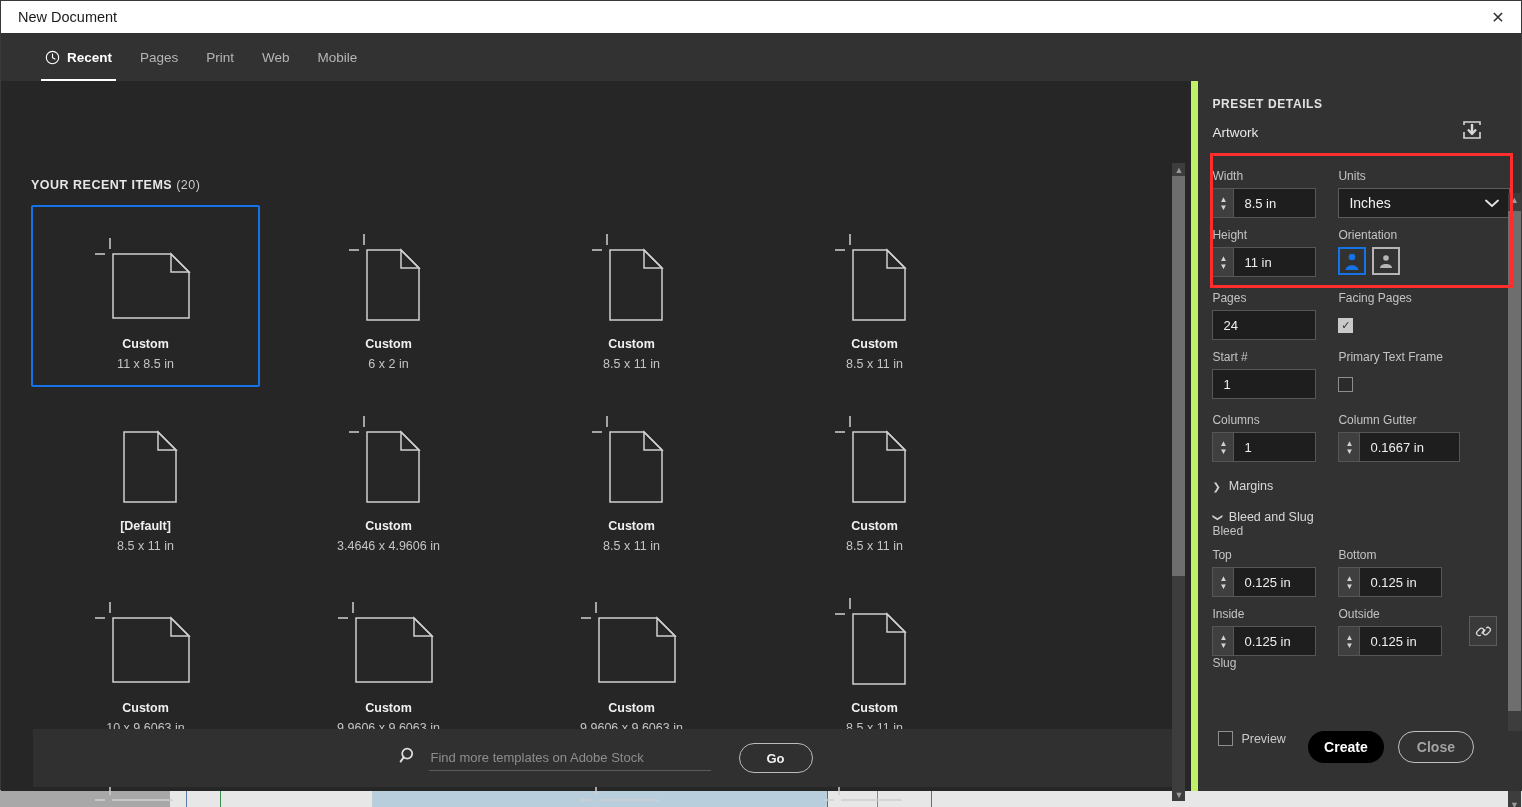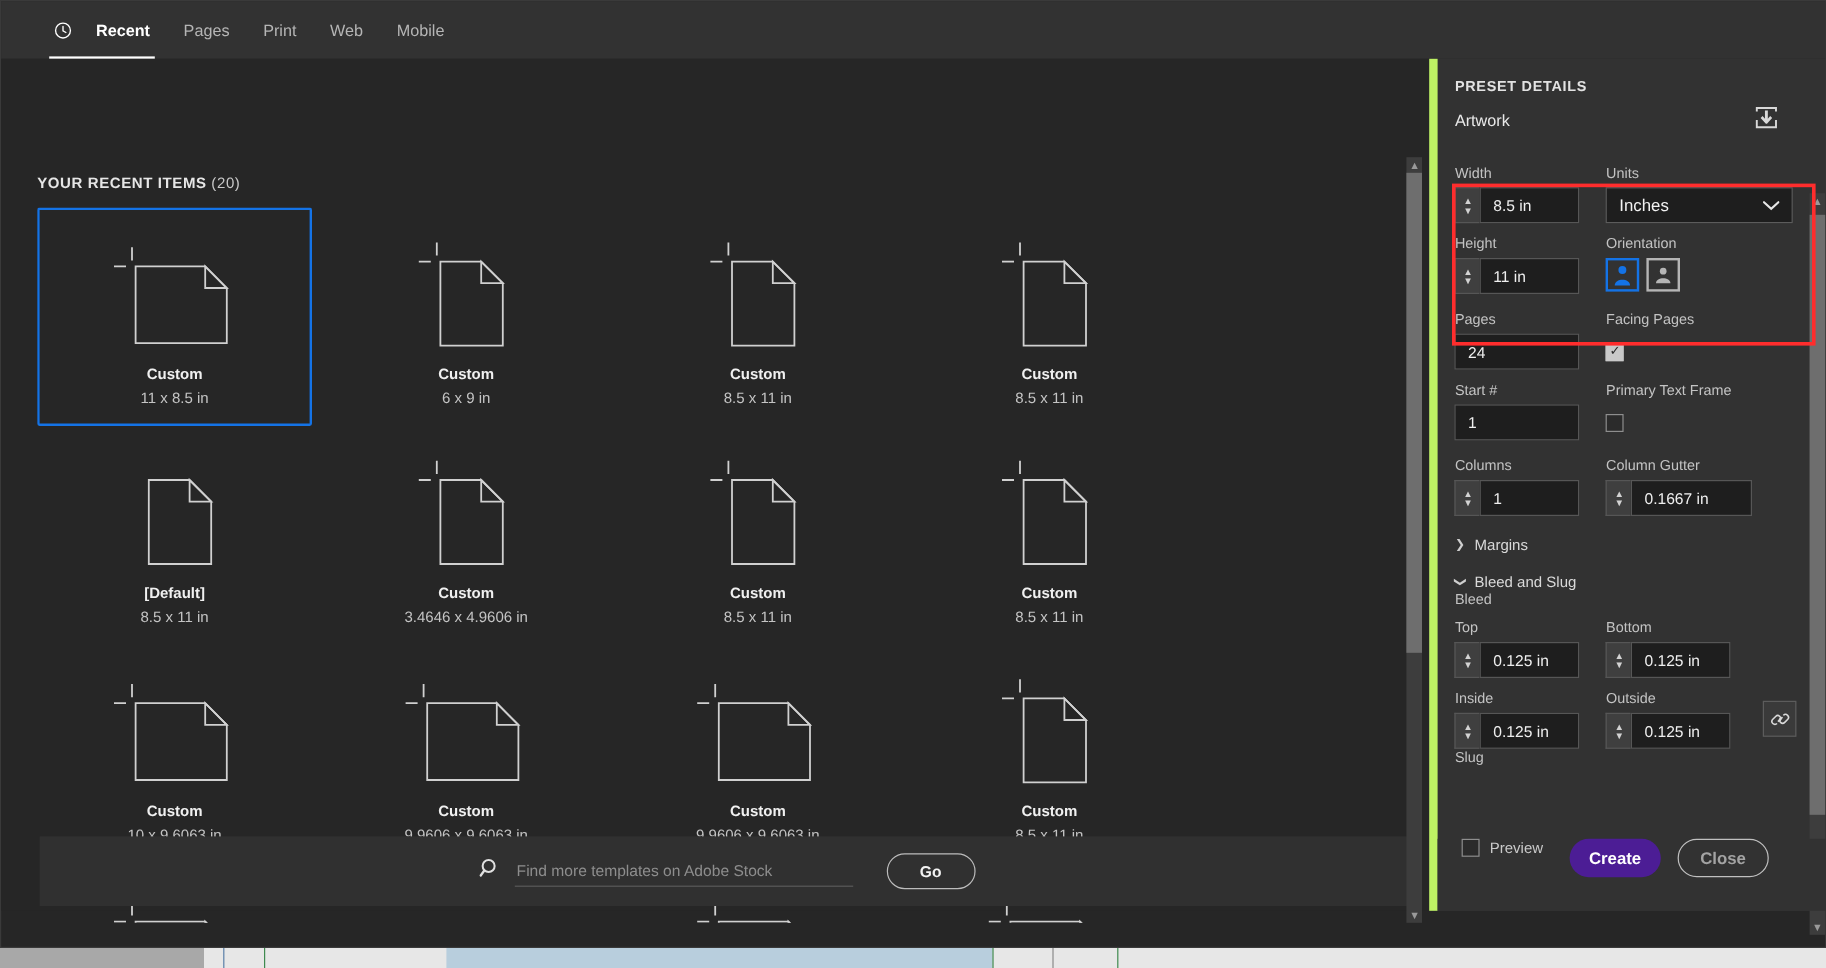--- a/index.html
+++ b/index.html
@@ -32,21 +32,21 @@
     width: 46px; height: 32px; display: flex; align-items: center; justify-content: center;
     font-size: 16px; color: #333; cursor: default;
   }
 
   
   #tabs {
     height: 48px; background: #323232; display: flex; align-items: stretch;
     padding-left: 30px;
   }
   .tab {
-    display: flex; align-items: center; gap: 20px;
+    display: flex; align-items: center; gap: 7px;
     padding: 0 14px; color: #b5b5b5; font-size: 13.5px;
     position: relative; cursor: default;
   }
   .tab.active { color: #fff; font-weight: bold; }
   .tab.active::after {
     content: ""; position: absolute; left: 10px; right: 10px; bottom: 0;
     height: 2px; background: #fff;
   }
   .clock-icon svg { display: block; }
 
@@ -138,21 +138,21 @@
   .sp-val {
     flex: 1; background: #1e1e1e; border: 1px solid #565656; color: #efefef;
     font-size: 13px; padding-left: 10px; display: flex; align-items: center;
     font-family: "Liberation Sans", sans-serif;
   }
   .plainfield {
     height: 30px; width: 104px; background: #1e1e1e; border: 1px solid #565656;
     color: #efefef; font-size: 13px; padding-left: 10px; display: flex; align-items: center;
   }
   .selectbox {
-    height: 30px; width: 156px; background: #1e1e1e; border: 1px solid #5c5c5c;
+    height: 30px; width: 172px; background: #1e1e1e; border: 1px solid #5c5c5c;
     color: #f2f2f2; font-size: 14px; display: flex; align-items: center;
     padding: 0 10px; justify-content: space-between;
   }
   .orient-row { display: flex; gap: 6px; height: 28px; }
   .orient-btn {
     width: 28px; height: 28px; border: 2px solid #b5b5b5; background: transparent;
     display: flex; align-items: center; justify-content: center;
   }
   .orient-btn.active { border-color: #1473e6; }
   .chk {
@@ -177,21 +177,21 @@
 
   
   #right-footer {
     position: absolute; left: 0; bottom: 0; width: 330px; height: 60px;
     display: flex; align-items: flex-start; background: #323232;
   }
   #preview-wrap { display: flex; align-items: center; gap: 8px; margin-left: 20px; }
   #preview-label { font-size: 12.5px; color: #c9c9c9; }
   #create-btn {
     margin-left: 22px; width: 76px; height: 32px; border-radius: 16px; border: none;
-    background: #4c1d95; color: #fff; font-size: 14px; font-weight: bold;
+    background: #000000; color: #fff; font-size: 14px; font-weight: bold;
     font-family: "Liberation Sans", sans-serif; cursor: default;
   }
   #close2-btn {
     margin-left: 14px; width: 76px; height: 32px; border-radius: 16px;
     border: 1px solid #c0c0c0; background: transparent; color: #a3a3a3;
     font-size: 14px; font-weight: bold; font-family: "Liberation Sans", sans-serif; cursor: default;
   }
 
   
   #right-scroll {
@@ -215,20 +215,24 @@
   <div class="doc-page"></div>
   <div class="gl" style="left:186px;background:#5a7fa8;"></div>
   <div class="gl" style="left:220px;background:#3f8a4f;"></div>
   <div class="gl" style="left:827px;background:#3f8a4f;"></div>
   <div class="gl" style="left:877px;background:#8a8a8a;"></div>
   <div class="gl" style="left:931px;background:#3f8a4f;"></div>
 </div>
 
 <div id="dialog">
 
+  <div id="titlebar">
+    <div class="title">New Document</div>
+    <div id="close-btn">✕</div>
+  </div>
 
   <div id="tabs">
     <div class="tab active">
       <span class="clock-icon">
         <svg width="15" height="15" viewBox="0 0 16 16">
           <circle cx="8" cy="8" r="6.6" fill="none" stroke="#ffffff" stroke-width="1.2"></circle>
           <path d="M8 4.3 V8.2 L10.6 9.7" fill="none" stroke="#ffffff" stroke-width="1.2" stroke-linecap="round"></path>
         </svg>
       </span>
       <span>Recent</span>
@@ -273,21 +277,21 @@
             <div class="card">
               <div class="thumb">
                 <svg width="110" height="100" viewBox="0 0 110 100">
                   <path d="M33 18 H67 L85 36 V88 H33 Z" fill="none" stroke="#d0d0d0" stroke-width="1.5"></path>
                   <path d="M67 18 V36 H85 Z" fill="none" stroke="#d0d0d0" stroke-width="1.5"></path>
                   <line x1="30" y1="2" x2="30" y2="13" stroke="#d0d0d0" stroke-width="1.5"></line>
                   <line x1="15" y1="18" x2="25" y2="18" stroke="#d0d0d0" stroke-width="1.5"></line>
                 </svg>
               </div>
               <div class="nm">Custom</div>
-              <div class="dim">6 x 9 in</div>
+              <div class="dim">6 x 2 in</div>
             </div>
             <div class="card">
               <div class="thumb">
                 <svg width="110" height="100" viewBox="0 0 110 100">
                   <path d="M33 18 H67 L85 36 V88 H33 Z" fill="none" stroke="#d0d0d0" stroke-width="1.5"></path>
                   <path d="M67 18 V36 H85 Z" fill="none" stroke="#d0d0d0" stroke-width="1.5"></path>
                   <line x1="30" y1="2" x2="30" y2="13" stroke="#d0d0d0" stroke-width="1.5"></line>
                   <line x1="15" y1="18" x2="25" y2="18" stroke="#d0d0d0" stroke-width="1.5"></line>
                 </svg>
               </div>

